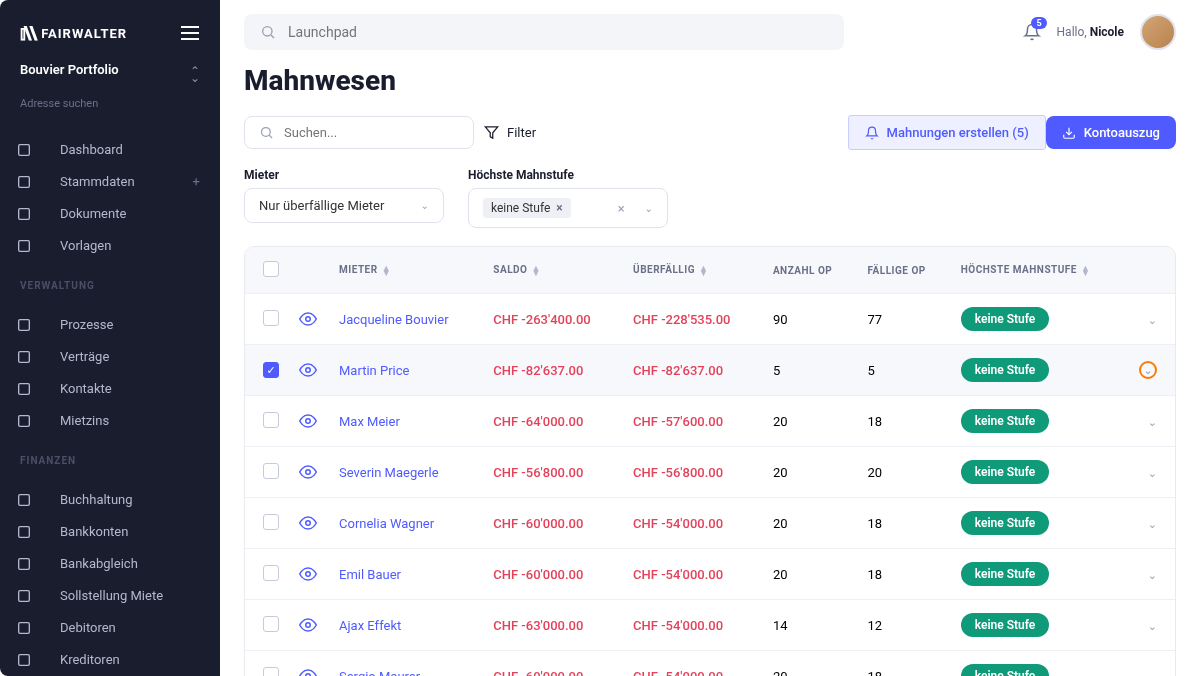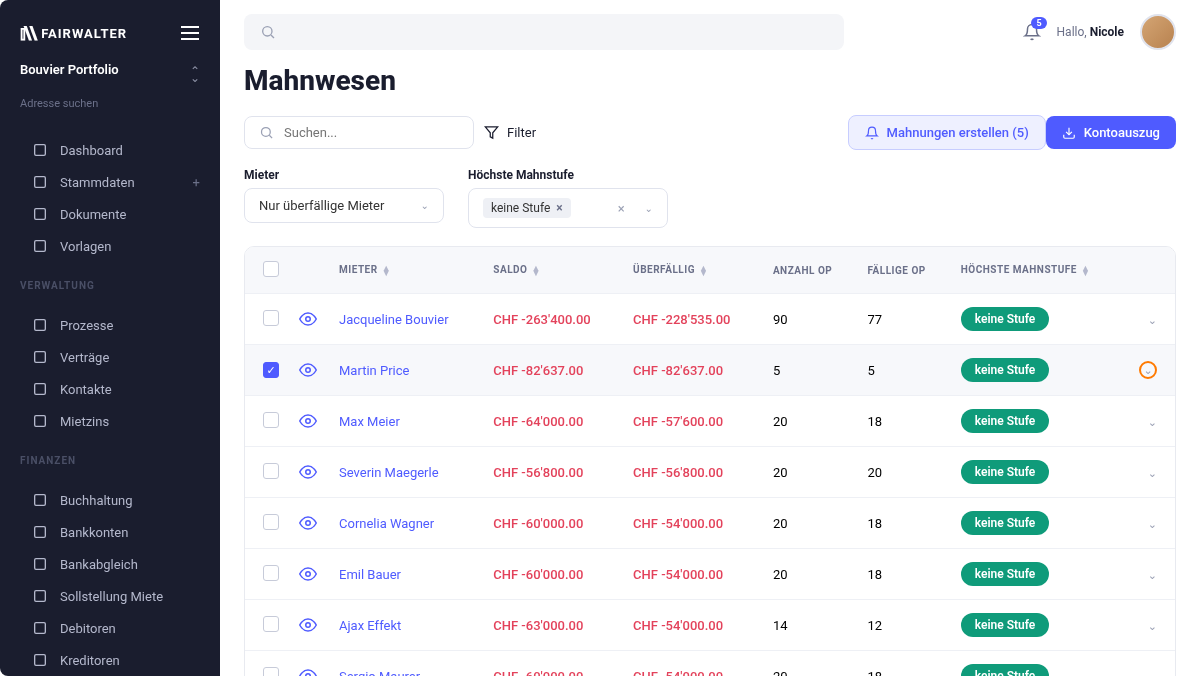--- a/index.html
+++ b/index.html
@@ -8,41 +8,41 @@
 .logo-row{display:flex;align-items:center;justify-content:space-between;padding:22px 20px 18px}
 .logo{color:#fff;font-weight:700;font-size:13px;letter-spacing:1px;display:flex;align-items:center;gap:6px}
 .logo-mark{font-size:18px;font-weight:900;letter-spacing:-2px}
 .hamburger{color:#fff;cursor:pointer}
 .portfolio{padding:0 20px 14px;position:relative}
 .portfolio-title{color:#fff;font-size:13px;font-weight:600}
 .portfolio-sub{color:#6b7089;font-size:11px;margin-top:20px}
 .portfolio-chevrons{position:absolute;right:20px;top:6px;color:#8b8fa3;font-size:12px;display:flex;flex-direction:column;line-height:7px}
 .nav-section{padding:10px 0}
 .nav-label{font-size:10px;font-weight:700;letter-spacing:1px;color:#4a4f66;padding:8px 20px}
-.nav-item{display:flex;align-items:center;gap:12px;padding:8px 32px;font-size:13px;color:#b4b8cc;cursor:pointer;position:relative}
+.nav-item{display:flex;align-items:flex-start;gap:28px;padding:8px 16px;font-size:13px;color:#b4b8cc;cursor:pointer;position:relative}
 .nav-icon{width:16px;height:16px;display:flex;align-items:center;justify-content:center;flex-shrink:0}
 .nav-plus{position:absolute;right:20px;color:#6b7089}
 .main{flex:1;background:#fff;display:flex;flex-direction:column;overflow:hidden}
 .topbar{display:flex;align-items:center;gap:16px;padding:14px 24px}
 .launchpad{flex:0 0 600px;background:#f4f5f8;border-radius:8px;display:flex;align-items:center;padding:10px 16px;gap:12px;color:#9aa0b4}
 .launchpad input{border:none;background:transparent;outline:none;font-size:14px;flex:1;color:#333}
 .top-spacer{flex:1}
 .bell{position:relative;color:#6b7089}
 .badge{position:absolute;top:-6px;right:-6px;background:#4f5bff;color:#fff;border-radius:10px;font-size:9px;font-weight:700;padding:1px 5px}
 .greeting{font-size:12px;color:#6b7089}
 .greeting b{color:#1a1d2e}
 .avatar{width:36px;height:36px;border-radius:50%;background:linear-gradient(135deg,#d4a574,#b8824f);border:2px solid #e0e3ed}
 .content{padding:0 24px 24px;overflow:auto;flex:1}
 h1{font-size:28px;font-weight:800;color:#1a1d2e;margin-bottom:18px}
 .toolbar{display:flex;align-items:center;margin-bottom:18px}
 .search-box{display:flex;align-items:center;gap:10px;border:1px solid #e0e3ed;border-radius:8px;padding:8px 14px;width:230px;color:#9aa0b4}
 .search-box input{border:none;outline:none;font-size:13px;flex:1}
 .filter-btn{display:flex;align-items:center;gap:8px;border:none;background:transparent;font-size:13px;color:#1a1d2e;cursor:pointer;padding:8px 10px}
 .toolbar-spacer{flex:1}
-.btn-outline{border:1px solid #c7cdff;background:#eef0ff;color:#4f5bff;border-radius:8px;padding:9px 16px;font-size:13px;font-weight:500;display:flex;align-items:center;gap:8px;cursor:pointer}
+.btn-outline{border:1px solid #c7cdff;background:#eef0ff;color:#4f5bff;border-radius:3px;padding:9px 16px;font-size:13px;font-weight:500;display:flex;align-items:center;gap:8px;cursor:pointer}
 .btn-primary{border:none;background:#4f5bff;color:#fff;border-radius:8px;padding:9px 16px;font-size:13px;font-weight:500;display:flex;align-items:center;gap:8px;cursor:pointer}
 .filters-row{display:flex;gap:24px;margin-bottom:18px}
 .filter-group label{font-size:12px;font-weight:700;color:#1a1d2e;display:block;margin-bottom:6px}
 .select{border:1px solid #e0e3ed;border-radius:8px;padding:9px 14px;font-size:13px;color:#333;display:flex;align-items:center;gap:10px;min-width:200px;cursor:pointer;position:relative;background:#fff}
 .select-caret{margin-left:auto;color:#9aa0b4;font-size:10px}
 .chip{background:#eef0f5;border-radius:4px;padding:3px 8px;font-size:12px;display:inline-flex;align-items:center;gap:6px}
 .chip-x{font-weight:700;color:#6b7089;cursor:pointer}
 .select-clear{color:#9aa0b4;margin-left:auto;padding:0 4px;cursor:pointer}
 .table-wrap{border:1px solid #e8eaf0;border-radius:10px;overflow:hidden}
 table{width:100%;border-collapse:collapse}
@@ -215,20 +215,21 @@
 
 <main class="main">
   <div class="topbar">
     <div class="launchpad">
       <span>
         <svg width="16" height="16" viewBox="0 0 24 24" fill="none" stroke="currentColor" stroke-width="2">
             <circle cx="11" cy="11" r="7"></circle>
             <line x1="21" y1="21" x2="16.5" y2="16.5"></line>
           </svg>
       </span>
+      <input placeholder="Launchpad" style="">
     </div>
     <div class="top-spacer"></div>
     <div class="bell">
       <svg width="18" height="18" viewBox="0 0 24 24" fill="none" stroke="currentColor" stroke-width="2">
           <path d="M18 8a6 6 0 10-12 0c0 7-3 9-3 9h18s-3-2-3-9"></path>
           <path d="M13.7 21a2 2 0 01-3.4 0"></path>
         </svg>
       <span class="badge">5</span>
     </div>
     <div class="greeting">

